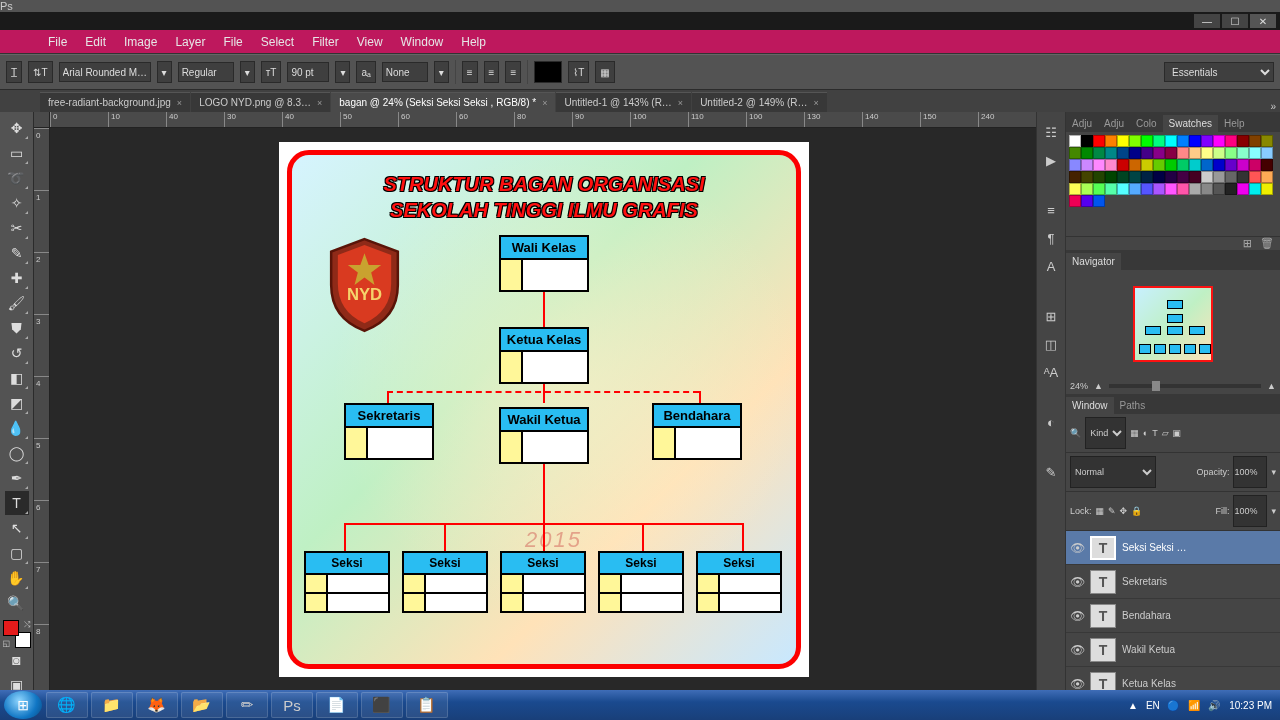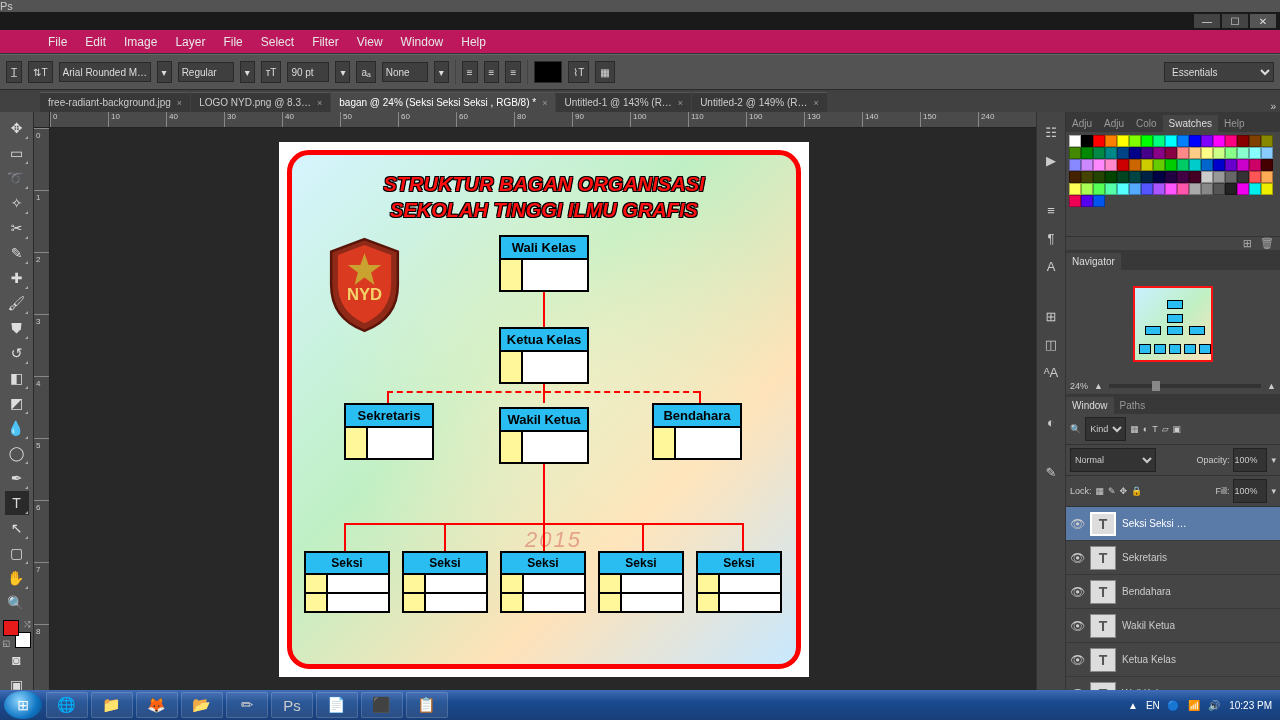--- a/index.html
+++ b/index.html
@@ -87,21 +87,21 @@
 .panelbody{background:#454545;}
 .swatches{display:flex;flex-wrap:wrap;padding:3px;gap:0;}
 .swatches div{width:12px;height:12px;border:1px solid rgba(0,0,0,0.3);}
 .nav-body{height:108px;position:relative;display:flex;align-items:center;justify-content:center;}
 .nav-thumb{width:80px;height:76px;border:2px solid #fc1212;background:linear-gradient(135deg,#c8f0ff,#bff0c4,#ffe2b8);position:relative;}
 .nav-thumb .mini{position:absolute;border:1px solid #000;background:#29bdf2;}
 .nav-foot{height:16px;display:flex;align-items:center;padding:0 4px;font-size:9px;color:#ccc;gap:6px;}
 .nav-foot .slider{flex:1;height:4px;background:#333;position:relative;}
 .nav-foot .slider .knob{position:absolute;left:28%;top:-3px;width:8px;height:10px;background:#888;}
 .layers-opts{display:flex;align-items:center;padding:3px 4px;gap:4px;font-size:9px;border-bottom:1px solid #333;}
-.layers-opts select,.layers-opts input{background:#333;border:1px solid #222;color:#ccc;font-size:9px;height:24px;}
+.layers-opts select,.layers-opts input{background:#333;border:1px solid #222;color:#ccc;font-size:9px;height:32px;}
 .layer-row{height:34px;display:flex;align-items:center;border-bottom:1px solid #383838;padding:0 4px;gap:6px;font-size:10px;cursor:pointer;}
 .layer-row.sel{background:#5a7aa8;color:#fff;}
 .layer-row .eye{width:14px;text-align:center;color:#ccc;font-size:12px;}
 .layer-row .thumb{width:26px;height:24px;background:#ddd;border:1px solid #888;display:flex;align-items:center;justify-content:center;font-size:14px;color:#555;font-weight:bold;}
 .layer-row.sel .thumb{border:2px solid #fff;}
 .layers-foot{height:20px;border-top:1px solid #333;display:flex;align-items:center;justify-content:flex-end;gap:8px;padding:0 6px;color:#aaa;font-size:10px;}
 .bottom-tabs{height:18px;background:#383838;display:flex;align-items:center;font-size:10px;padding-left:40px;}
 .bottom-tabs span{padding:2px 8px;color:#ccc;cursor:pointer;}
 .bottom-tabs span.active{background:#4a4a4a;}
 

